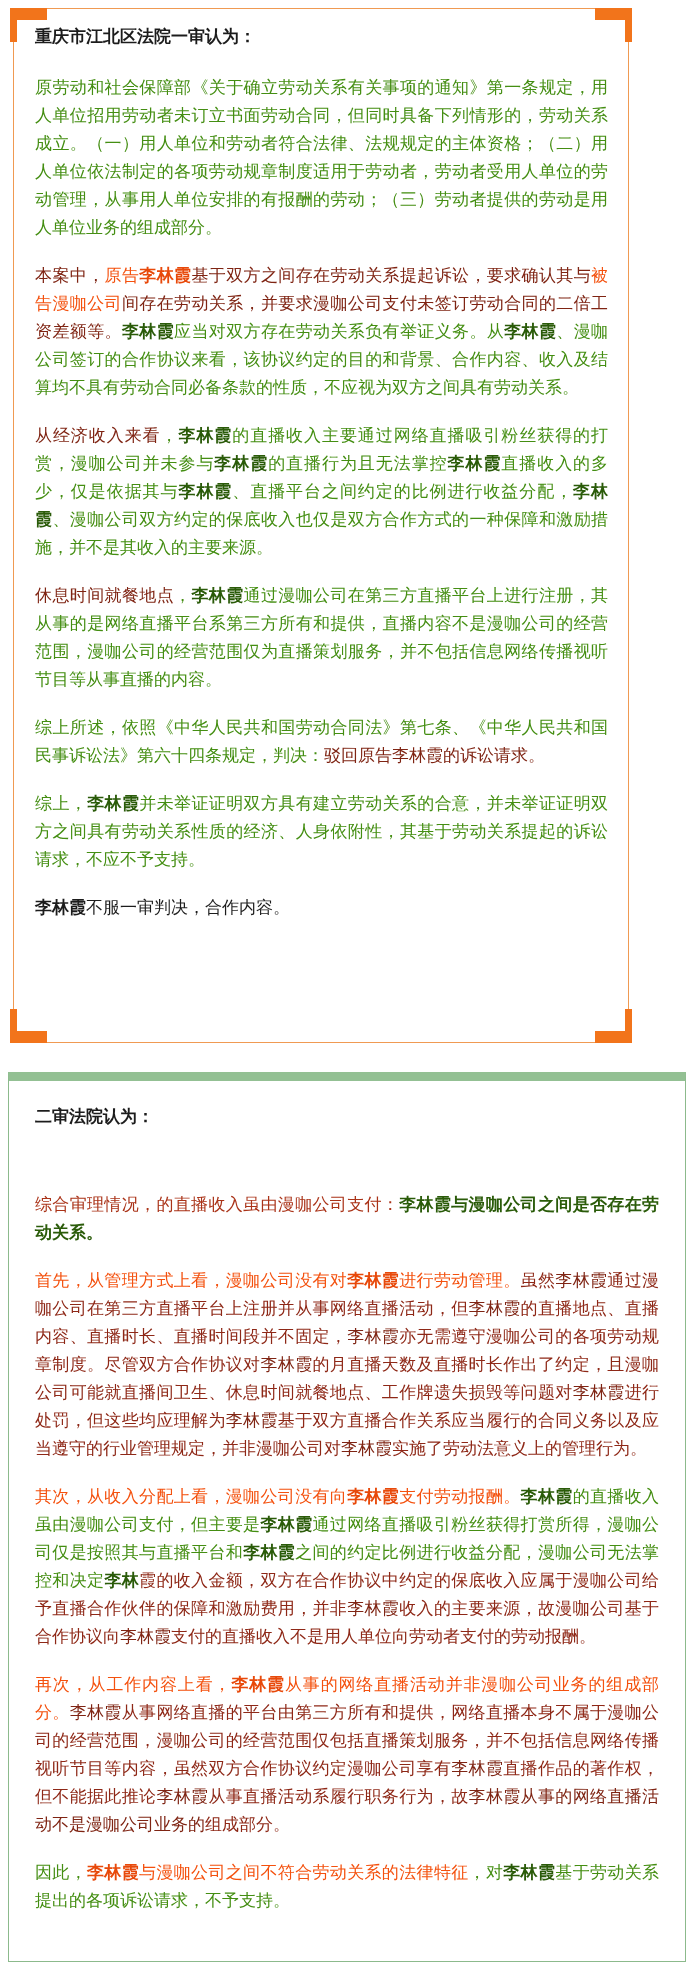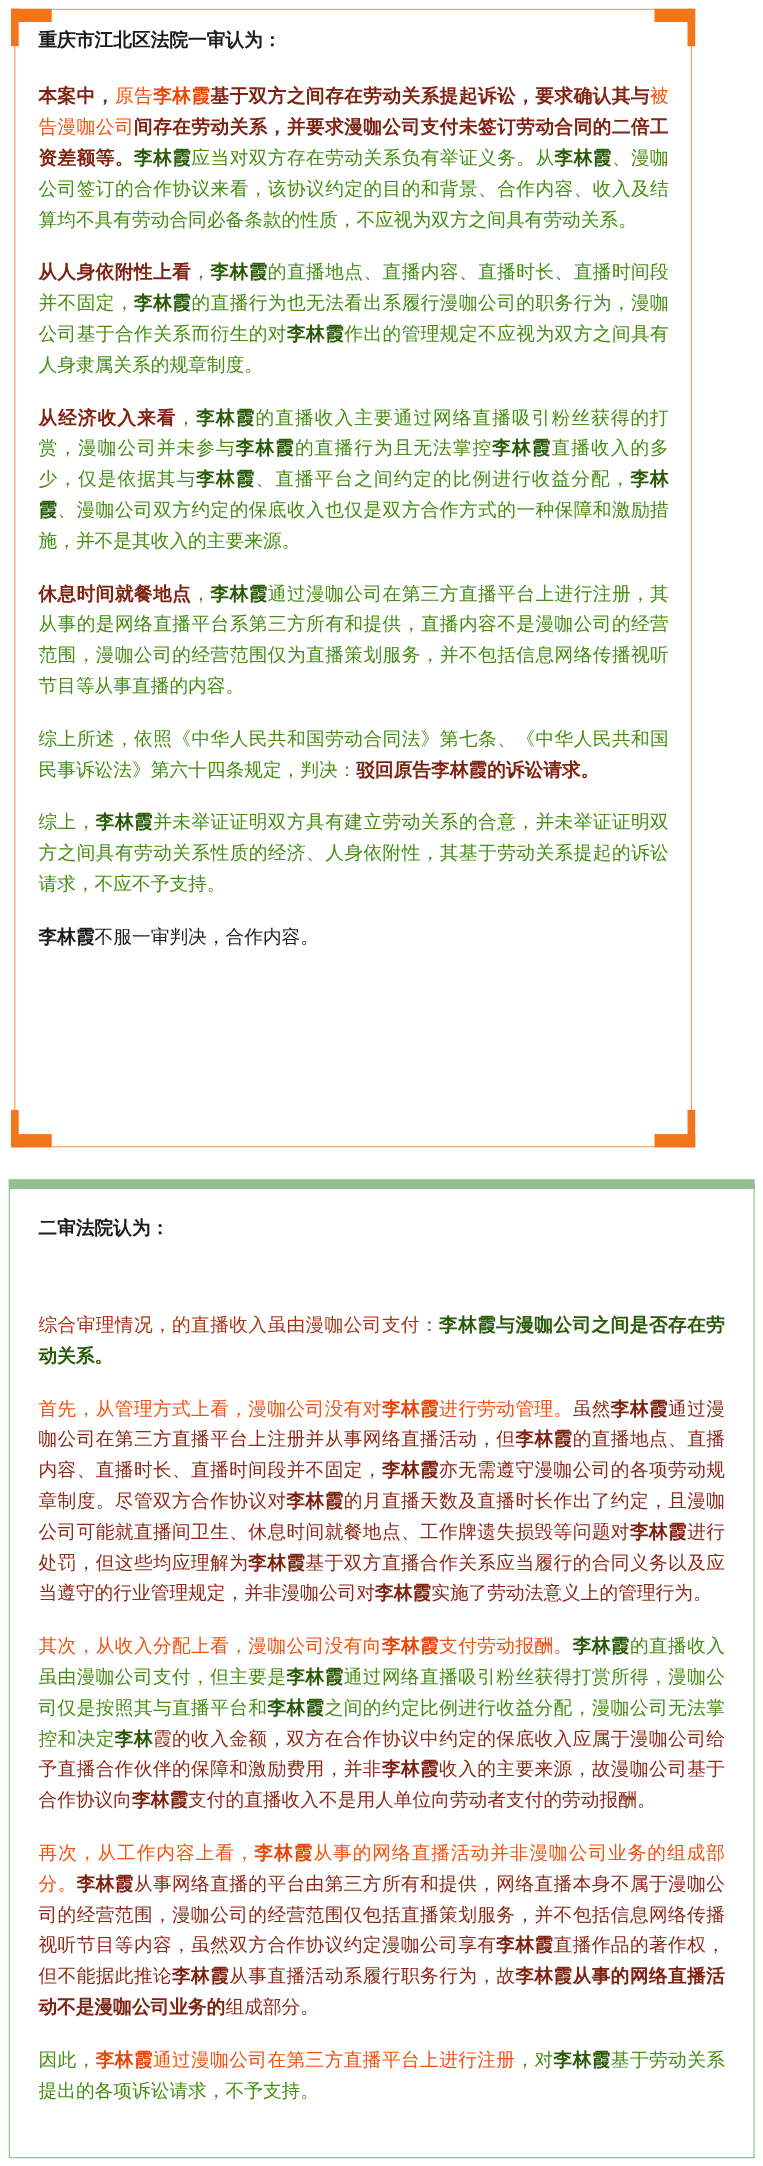--- a/index.html
+++ b/index.html
@@ -28,47 +28,47 @@
   .corner.bl{bottom:-1px;left:-4px;border-bottom-width:12px;border-left-width:7px;}
   .corner.br{bottom:-1px;right:-4px;border-bottom-width:12px;border-right-width:7px;}
   .para{margin:0 0 20px 0;text-align:justify;word-break:break-all;}
   .para.section-title{font-weight:bold;color:var(--black,#1c1c1c);margin-bottom:23px;}
   .box2 .para.section-title{margin-bottom:60px;}
   .s-k{color:var(--black,#1c1c1c);}
   .s-kb{color:var(--black,#1c1c1c);font-weight:bold;}
   .s-g{color:var(--green,#448e12);}
   .s-gb{color:var(--greenDark,#2a5b09);font-weight:bold;}
   .s-m{color:var(--maroon,#8e2817);}
-  .s-mb{color:var(--maroonDark,#7f2413);font-weight:bold;}
+  .s-mb{color:var(--maroonDark,#7f2413);font-weight:normal;}
   .s-o{color:var(--orange,#f4510e);}
   .s-ob{color:var(--orangeDeep,#e8490a);font-weight:bold;}
   .s-r{color:var(--red,#aa3318);}
 </style>
 </head>
 <body>
 
 <section class="opinion-box box1">
   <span class="corner tl"></span>
   <span class="corner tr"></span>
   <span class="corner bl"></span>
   <span class="corner br"></span>
   <p class="para section-title">重庆市江北区法院一审认为：</p>
   <div>
+      <p class="para"><span class="s-g">原劳动和社会保障部《关于确立劳动关系有关事项的通知》第一条规定，用人单位招用劳动者未订立书面劳动合同，但同时具备下列情形的，劳动关系成立。（一）用人单位和劳动者符合法律、法规规定的主体资格；（二）用人单位依法制定的各项劳动规章制度适用于劳动者，劳动者受用人单位的劳动管理，从事用人单位安排的有报酬的劳动；（三）劳动者提供的劳动是用人单位业务的组成部分。</span></p>
       <p class="para"><span class="s-mb">本案中，</span><span class="s-o">原告</span><span class="s-ob">李林霞</span><span class="s-mb">基于双方之间存在劳动关系提起诉讼，要求确认其与</span><span class="s-o">被告漫咖公司</span><span class="s-mb">间存在劳动关系，并要求漫咖公司支付未签订劳动合同的二倍工资差额等。</span><span class="s-gb">李林霞</span><span class="s-g">应当对双方存在劳动关系负有举证义务。从</span><span class="s-gb">李林霞</span><span class="s-g">、漫咖公司签订的合作协议来看，该协议约定的目的和背景、合作内容、收入及结算均不具有劳动合同必备条款的性质，不应视为双方之间具有劳动关系。</span></p>
-      <p class="para"><span class="s-mb">从人身依附性上看</span><span class="s-g">，</span><span class="s-gb">李林霞</span><span class="s-g">的直播地点、直播内容、直播时长、直播时间段并不固定，</span><span class="s-gb">李林霞</span><span class="s-g">的直播行为也无法看出系履行漫咖公司的职务行为，漫咖公司基于合作关系而衍生的对</span><span class="s-gb">李林霞</span><span class="s-g">作出的管理规定不应视为双方之间具有人身隶属关系的规章制度。</span></p>
       <p class="para"><span class="s-mb">从经济收入来看</span><span class="s-g">，</span><span class="s-gb">李林霞</span><span class="s-g">的直播收入主要通过网络直播吸引粉丝获得的打赏，漫咖公司并未参与</span><span class="s-gb">李林霞</span><span class="s-g">的直播行为且无法掌控</span><span class="s-gb">李林霞</span><span class="s-g">直播收入的多少，仅是依据其与</span><span class="s-gb">李林霞</span><span class="s-g">、直播平台之间约定的比例进行收益分配，</span><span class="s-gb">李林霞</span><span class="s-g">、漫咖公司双方约定的保底收入也仅是双方合作方式的一种保障和激励措施，并不是其收入的主要来源。</span></p>
       <p class="para"><span class="s-mb">休息时间就餐地点</span><span class="s-g">，</span><span class="s-gb">李林霞</span><span class="s-g">通过漫咖公司在第三方直播平台上进行注册，其从事的是网络直播平台系第三方所有和提供，直播内容不是漫咖公司的经营范围，漫咖公司的经营范围仅为直播策划服务，并不包括信息网络传播视听节目等从事直播的内容。</span></p>
       <p class="para"><span class="s-g">综上所述，依照《中华人民共和国劳动合同法》第七条、《中华人民共和国民事诉讼法》第六十四条规定，判决：</span><span class="s-mb">驳回原告李林霞的诉讼请求。</span></p>
       <p class="para"><span class="s-g">综上，</span><span class="s-gb">李林霞</span><span class="s-g">并未举证证明双方具有建立劳动关系的合意，并未举证证明双方之间具有劳动关系性质的经济、人身依附性，其基于劳动关系提起的诉讼请求，不应不予支持。</span></p>
       <p class="para"><span class="s-kb">李林霞</span><span class="s-k">不服一审判决，合作内容。</span></p>
     </div>
 </section>
 
 <section class="opinion-box box2">
   <p class="para section-title">二审法院认为：</p>
   <div>
       <p class="para"><span class="s-r">综合审理情况，的直播收入虽由漫咖公司支付：</span><span class="s-gb">李林霞与漫咖公司之间是否存在劳动关系。</span></p>
       <p class="para"><span class="s-o">首先，从管理方式上看，漫咖公司没有对</span><span class="s-ob">李林霞</span><span class="s-o">进行劳动管理。</span><span class="s-m">虽然</span><span class="s-mb">李林霞</span><span class="s-m">通过漫咖公司在第三方直播平台上注册并从事网络直播活动，但</span><span class="s-mb">李林霞</span><span class="s-m">的直播地点、直播内容、直播时长、直播时间段并不固定，</span><span class="s-mb">李林霞</span><span class="s-m">亦无需遵守漫咖公司的各项劳动规章制度。尽管双方合作协议对</span><span class="s-mb">李林霞</span><span class="s-m">的月直播天数及直播时长作出了约定，且漫咖公司可能就直播间卫生、休息时间就餐地点、工作牌遗失损毁等问题对</span><span class="s-mb">李林霞</span><span class="s-m">进行处罚，但这些均应理解为</span><span class="s-mb">李林霞</span><span class="s-m">基于双方直播合作关系应当履行的合同义务以及应当遵守的行业管理规定，并非漫咖公司对</span><span class="s-mb">李林霞</span><span class="s-m">实施了劳动法意义上的管理行为。</span></p>
       <p class="para"><span class="s-o">其次，从收入分配上看，漫咖公司没有向</span><span class="s-ob">李林霞</span><span class="s-o">支付劳动报酬。</span><span class="s-gb">李林霞</span><span class="s-g">的直播收入虽由漫咖公司支付，但主要是</span><span class="s-gb">李林霞</span><span class="s-g">通过网络直播吸引粉丝获得打赏所得，漫咖公司仅是按照其与直播平台和</span><span class="s-gb">李林霞</span><span class="s-g">之间的约定比例进行收益分配，漫咖公司无法掌控和决定</span><span class="s-gb">李林</span><span class="s-m">霞的收入金额，双方在合作协议中约定的保底收入应属于漫咖公司给予直播合作伙伴的保障和激励费用，并非</span><span class="s-mb">李林霞</span><span class="s-m">收入的主要来源，故漫咖公司基于合作协议向</span><span class="s-mb">李林霞</span><span class="s-m">支付的直播收入不是用人单位向劳动者支付的劳动报酬。</span></p>
       <p class="para"><span class="s-o">再次，从工作内容上看，</span><span class="s-ob">李林霞</span><span class="s-o">从事的网络直播活动并非漫咖公司业务的组成部分。</span><span class="s-mb">李林霞</span><span class="s-m">从事网络直播的平台由第三方所有和提供，网络直播本身不属于漫咖公司的经营范围，漫咖公司的经营范围仅包括直播策划服务，并不包括信息网络传播视听节目等内容，虽然双方合作协议约定漫咖公司享有</span><span class="s-mb">李林霞</span><span class="s-m">直播作品的著作权，但不能据此推论</span><span class="s-mb">李林霞</span><span class="s-m">从事直播活动系履行职务行为，故</span><span class="s-mb">李林霞从事的网络直播活动不是漫咖公司业务的</span><span class="s-m">组成部分。</span></p>
-      <p class="para"><span class="s-g">因此，</span><span class="s-ob">李林霞</span><span class="s-o">通过漫咖公司在第三方直播平台上进行注册</span><span class="s-g">，对</span><span class="s-gb">李林霞</span><span class="s-g">基于劳动关系提出的各项诉讼请求，不予支持。</span></p>
+      <p class="para"><span class="s-g">因此，</span><span class="s-ob">李林霞</span><span class="s-o">与漫咖公司之间不符合劳动关系的法律特征</span><span class="s-g">，对</span><span class="s-gb">李林霞</span><span class="s-g">基于劳动关系提出的各项诉讼请求，不予支持。</span></p>
     </div>
 </section>
 
 </body></html>

